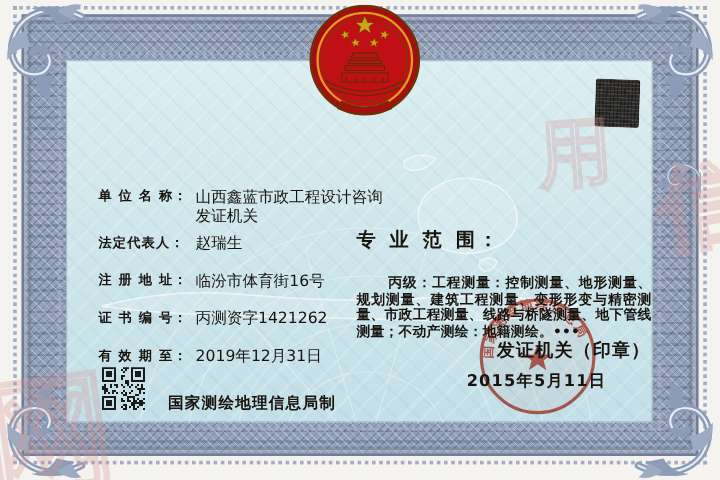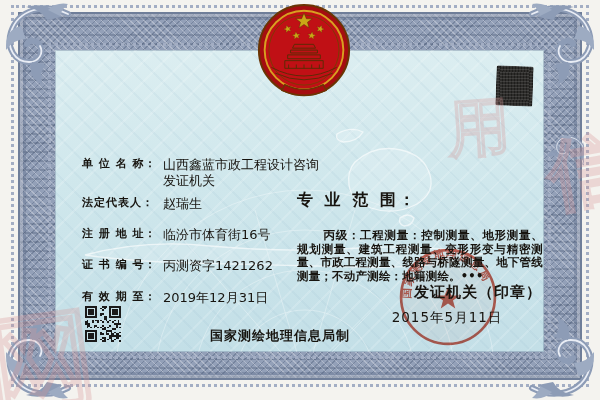--- a/index.html
+++ b/index.html
@@ -47,24 +47,24 @@
 
   
   .scope{position:absolute;left:297px;top:153px;width:246px;z-index:5;color:var(--ink,#17140f);}
   .scope-label{font-size:16px;font-weight:bold;letter-spacing:3px;margin-top:37px;}
   .scope-text{margin-top:18px;font-size:11.5px;font-weight:bold;line-height:13.5px;
     text-indent:2.3em;text-align:justify;letter-spacing:.2px;}
 
   
   .issuer{position:absolute;left:352px;top:283px;width:190px;text-align:center;z-index:5;color:var(--ink,#17140f);}
   .issuer-label{font-size:15px;font-weight:bold;letter-spacing:1px;text-align:right;}
-  .issuer-date{margin-top:7px;font-size:13.5px;font-weight:normal;letter-spacing:1px;}
+  .issuer-date{margin-top:7px;font-size:13.5px;font-weight:bold;letter-spacing:1px;}
   .seal{position:absolute;left:397px;top:246px;width:102px;height:102px;z-index:4;opacity:.85;mix-blend-mode:multiply;}
 
-  .footer{position:absolute;left:140px;top:327px;width:280px;text-align:center;z-index:5;
+  .footer{position:absolute;left:140px;top:327px;width:280px;text-align:left;z-index:5;
     font-size:13px;font-weight:bold;color:var(--ink,#17140f);letter-spacing:1px;}
 
   
   .qr{position:absolute;left:85px;top:306px;width:36px;height:36px;z-index:5;}
 
   
   .chip{position:absolute;left:496px;top:66px;width:37px;height:40px;z-index:7;
     background-color:var(--chip_dark,#2e2d2b);border-radius:2px;transform:rotate(2deg);
     background-image:
       repeating-linear-gradient(0deg, rgba(255,255,255,.10) 0 1px, transparent 1px 3px),

